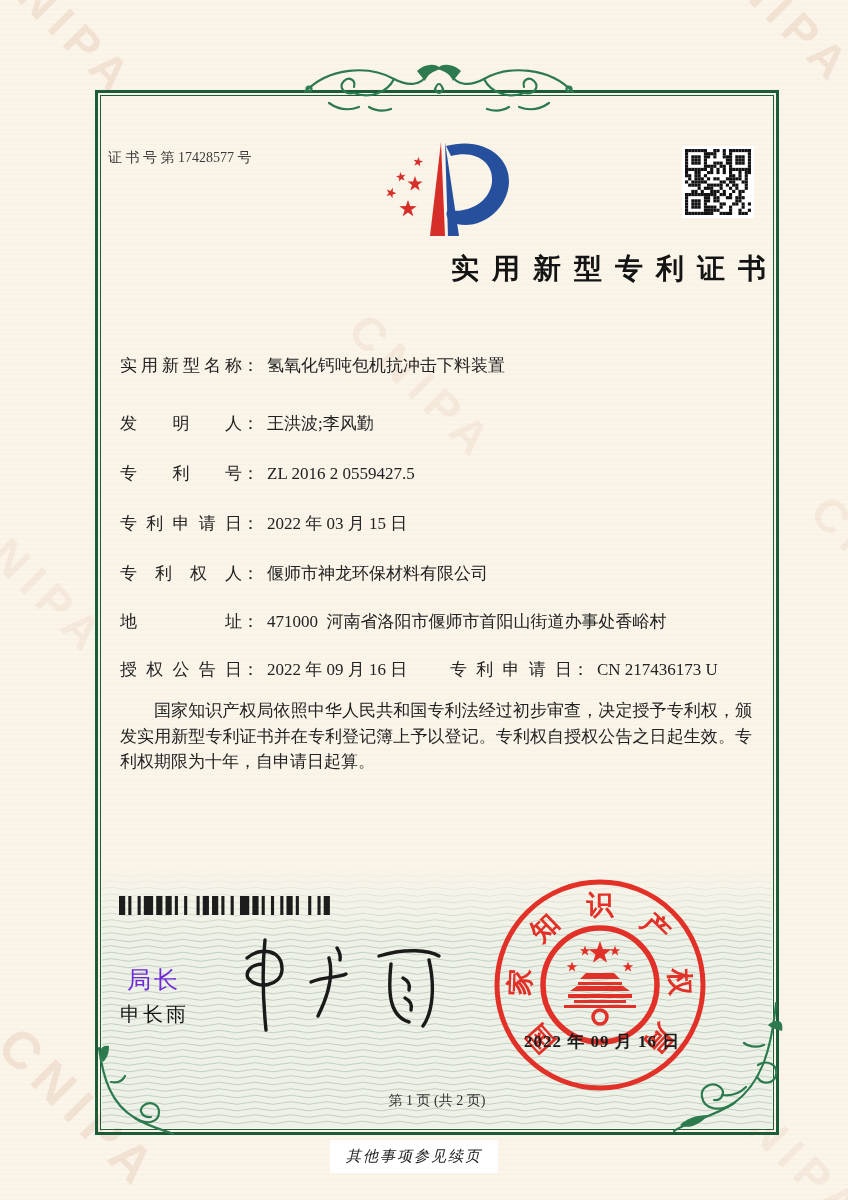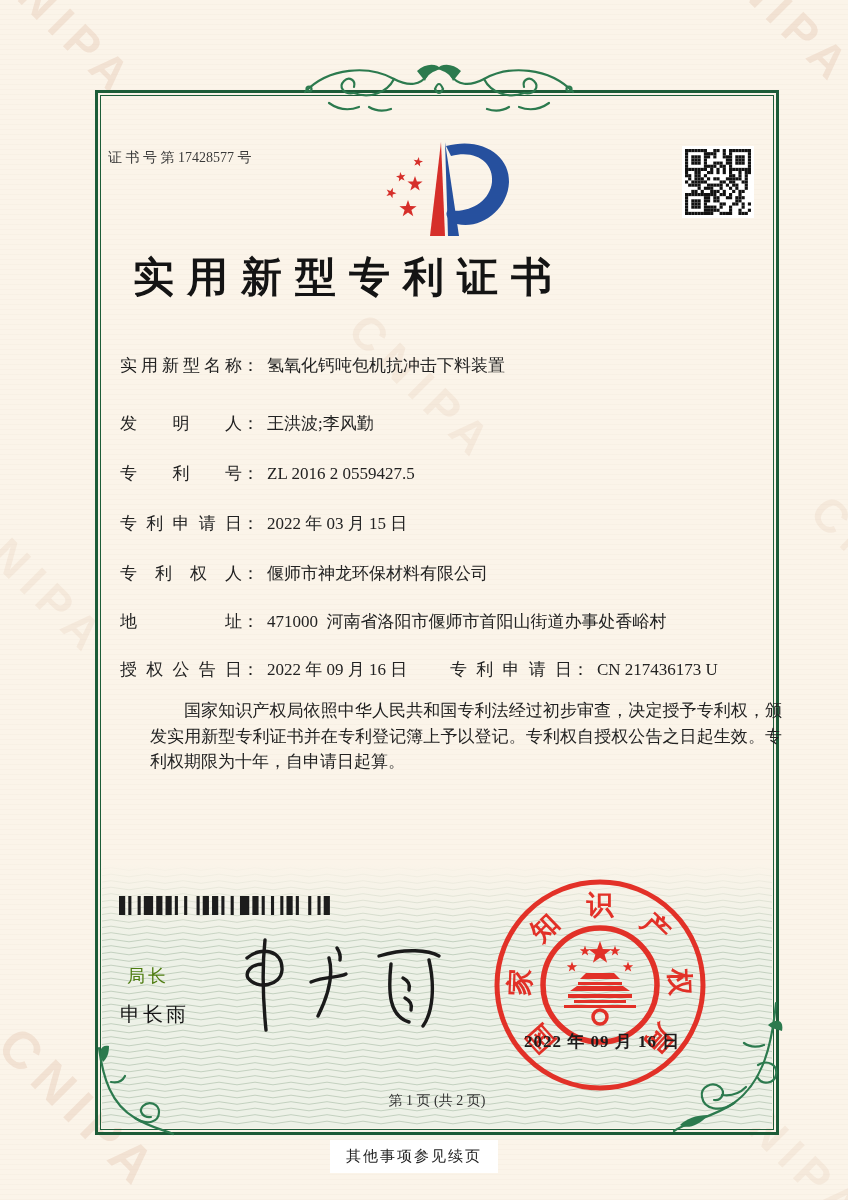--- a/index.html
+++ b/index.html
@@ -28,42 +28,42 @@
   .wave-band::after{content:'';position:absolute;left:0;right:0;top:0;height:80px;
              background:linear-gradient(#fbf4e9, rgba(251,244,233,0));}
   
   .orn{position:absolute;z-index:3;}
   .orn path, .orn circle{stroke:#2c7a4e;stroke-width:2.2;fill:none;stroke-linecap:round;}
   .orn .lf{fill:#2c7a4e;stroke:none;}
   
   .cert-no{position:absolute;left:108px;top:149px;font-size:14px;color:#3a3a3a;z-index:2;}
   .logo{position:absolute;left:352px;top:134px;z-index:2;}
   .qr{position:absolute;left:682px;top:146px;background:#fff;padding:3px;z-index:2;}
-  .title{position:absolute;left:95px;top:250px;width:684px;text-align:left;
-         font-size:41px;font-weight:bold;color:#141414;letter-spacing:13px;text-indent:13px;z-index:2;margin-left:25px;}
+  .title{position:absolute;left:95px;top:250px;width:684px;text-align:right;
+         font-size:28px;font-weight:bold;color:#141414;letter-spacing:13px;text-indent:13px;z-index:2;}
   .field-row{position:absolute;left:120px;font-size:17px;color:#222;z-index:2;white-space:nowrap;}
   .flabel{display:inline-block;width:122px;text-align:justify;text-align-last:justify;vertical-align:top;}
   .fvalue{margin-left:8px;white-space:pre-wrap;}
   .grant-right{position:absolute;left:330px;top:0;}
-  .paras{position:absolute;left:120px;top:698px;width:632px;z-index:2;margin-left:30px;}
+  .paras{position:absolute;left:120px;top:698px;width:632px;z-index:2;}
   .paras p{margin:0;font-size:17px;line-height:25.5px;text-indent:2em;text-align:justify;color:#222;}
   .barcode{position:absolute;left:119px;top:896px;z-index:2;}
-  .officer-title{position:absolute;left:127px;top:964px;font-size:18px;letter-spacing:3px;
-         color:#4d7c0f;font-family:"Liberation Sans","DejaVu Sans",sans-serif;z-index:4;}
+  .officer-title{position:absolute;left:127px;top:964px;font-size:24px;letter-spacing:3px;
+         color:#6d28d9;font-family:"Liberation Sans","DejaVu Sans",sans-serif;z-index:4;}
   .officer-name{position:absolute;left:120px;top:1001px;font-size:20px;letter-spacing:3px;
          color:#161616;font-family:"Liberation Sans","DejaVu Sans",sans-serif;z-index:4;}
   .signature{position:absolute;left:233px;top:928px;z-index:4;}
   .signature path{fill:none;stroke:#1a1a1a;stroke-width:3.4;stroke-linecap:round;stroke-linejoin:round;}
   .seal{position:absolute;left:492px;top:877px;z-index:3;opacity:0.93;}
   .seal-date{position:absolute;left:524px;top:1030px;font-size:17px;font-weight:bold;
          letter-spacing:1px;color:#1c1c1c;z-index:4;white-space:pre;}
   .page-info{position:absolute;left:95px;top:1092px;width:684px;text-align:center;
          font-size:14px;color:#333;z-index:4;white-space:pre;}
   .footer-note{position:absolute;left:330px;top:1140px;background:#ffffff;
-         padding:7px 16px;font-size:15px;letter-spacing:2px;color:#222;z-index:2;}
+         padding:7px 16px;font-size:15px;letter-spacing:2px;color:#222;z-index:2;font-style:italic;}
 </style>
 </head>
 <body>
 
 <div class="page">
 
   <div class="wm" style="left:-30px;top:-4px;">CNIPA</div>
   <div class="wm" style="left:688px;top:-16px;">CNIPA</div>
   <div class="wm faint" style="left:330px;top:360px;">CNIPA</div>
   <div class="wm faint" style="left:-58px;top:555px;">CNIPA</div>

